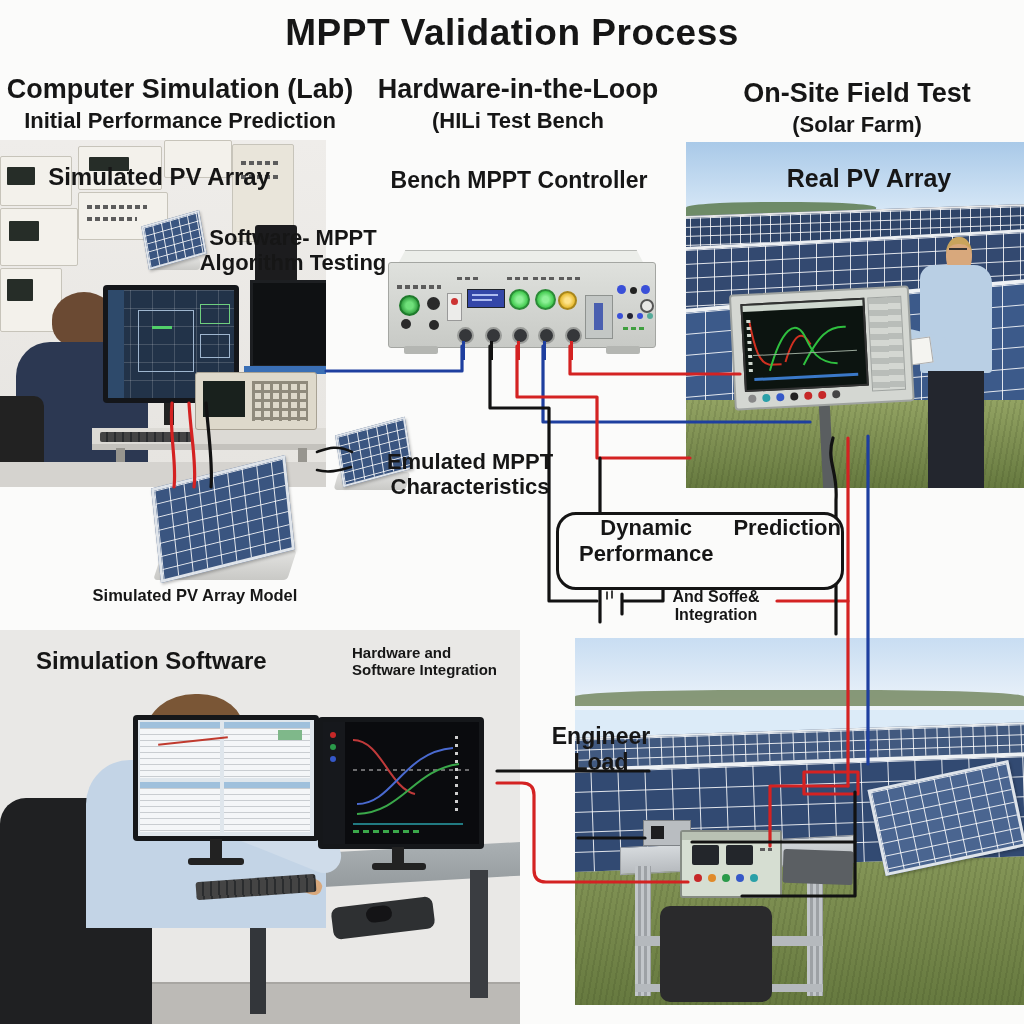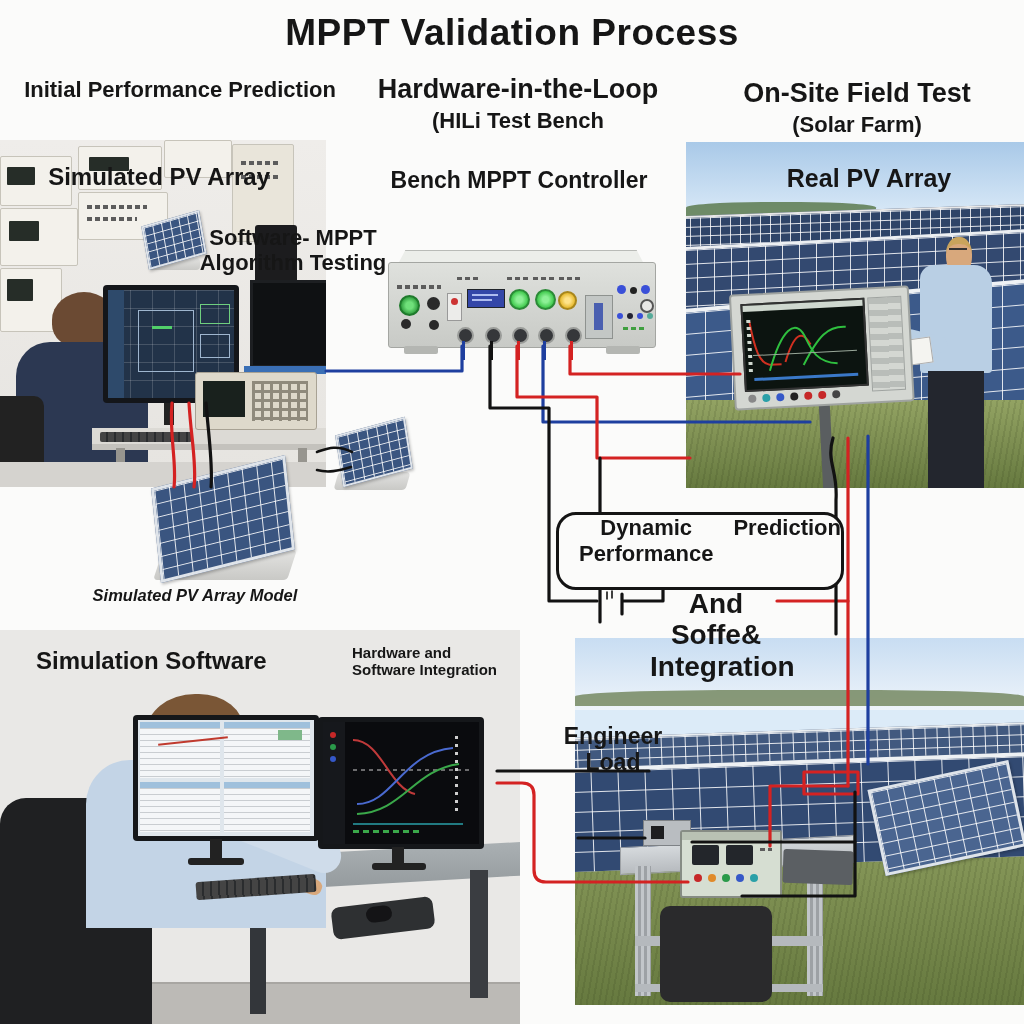--- a/index.html
+++ b/index.html
@@ -60,20 +60,21 @@
   .keycap{background:repeating-linear-gradient(90deg,#444 0 6px,#2a2c2e 6px 8px);}
 </style>
 </head>
 <body>
 
 <div id="canvas">
 
   <div id="title" class="lbl ctr">MPPT Validation Process</div>
 
   <div class="col-head abs ctr" style="left:0;width:360px;">
+    <div class="t">Computer Simulation (Lab)</div>
     <div class="s">Initial Performance Prediction</div>
   </div>
   <div class="col-head abs ctr" style="left:360px;width:316px;">
     <div class="t">Hardware-in-the-Loop</div>
     <div class="s">(HILi Test Bench</div>
   </div>
   <div class="col-head abs ctr" style="left:690px;top:78px;width:334px;">
     <div class="t">On-Site Field Test</div>
     <div class="s">(Solar Farm)</div>
   </div>
@@ -388,38 +389,42 @@
 
   <div class="lbl ctr" style="left:198px;top:226px;width:190px;font-size:22px;">
     <div>Software- MPPT</div>
     <div>Algorithm Testing</div>
   </div>
 
   <div class="lbl ctr" style="left:388px;top:168px;width:262px;font-size:23px;">Bench MPPT Controller</div>
 
   <div class="lbl ctr" style="left:766px;top:164px;width:206px;font-size:25px;">Real PV Array</div>
 
+  <div class="lbl ctr" style="left:386px;top:450px;width:168px;font-size:22px;">
+    <div>Emulated MPPT</div>
+    <div>Characteristics</div>
+  </div>
 
   <div id="dyn-box" class="abs">
     <div>Dynamic Performance</div>
     <div>Prediction</div>
   </div>
 
-  <div class="lbl ctr" style="left:650px;top:588px;width:132px;font-size:28px;text-align:center;">
+  <div class="lbl ctr" style="left:650px;top:588px;width:132px;font-size:16px;text-align:center;">
     <div>And Soffe&amp;</div>
     <div>Integration</div>
   </div>
 
-  <div class="lbl ctr" style="left:90px;top:586px;width:210px;font-size:16.5px;font-style:italic;">Simulated PV Array Model</div>
+  <div class="lbl ctr" style="left:90px;top:586px;width:210px;font-size:16.5px;">Simulated PV Array Model</div>
 
   <div class="lbl" style="left:36px;top:648px;font-size:24px;">Simulation Software</div>
 
   <div class="lbl" style="left:352px;top:645px;width:250px;font-size:15px;">
     <div>Hardware and</div>
     <div>Software Integration</div>
   </div>
 
-  <div class="lbl ctr" style="left:545px;top:724px;width:112px;font-size:23px;z-index:4;margin-left:12px;">
+  <div class="lbl ctr" style="left:545px;top:724px;width:112px;font-size:23px;z-index:4;">
     <div>Engineer</div>
     <div>Load</div>
   </div>
 
 </div>
 
 </body></html>

